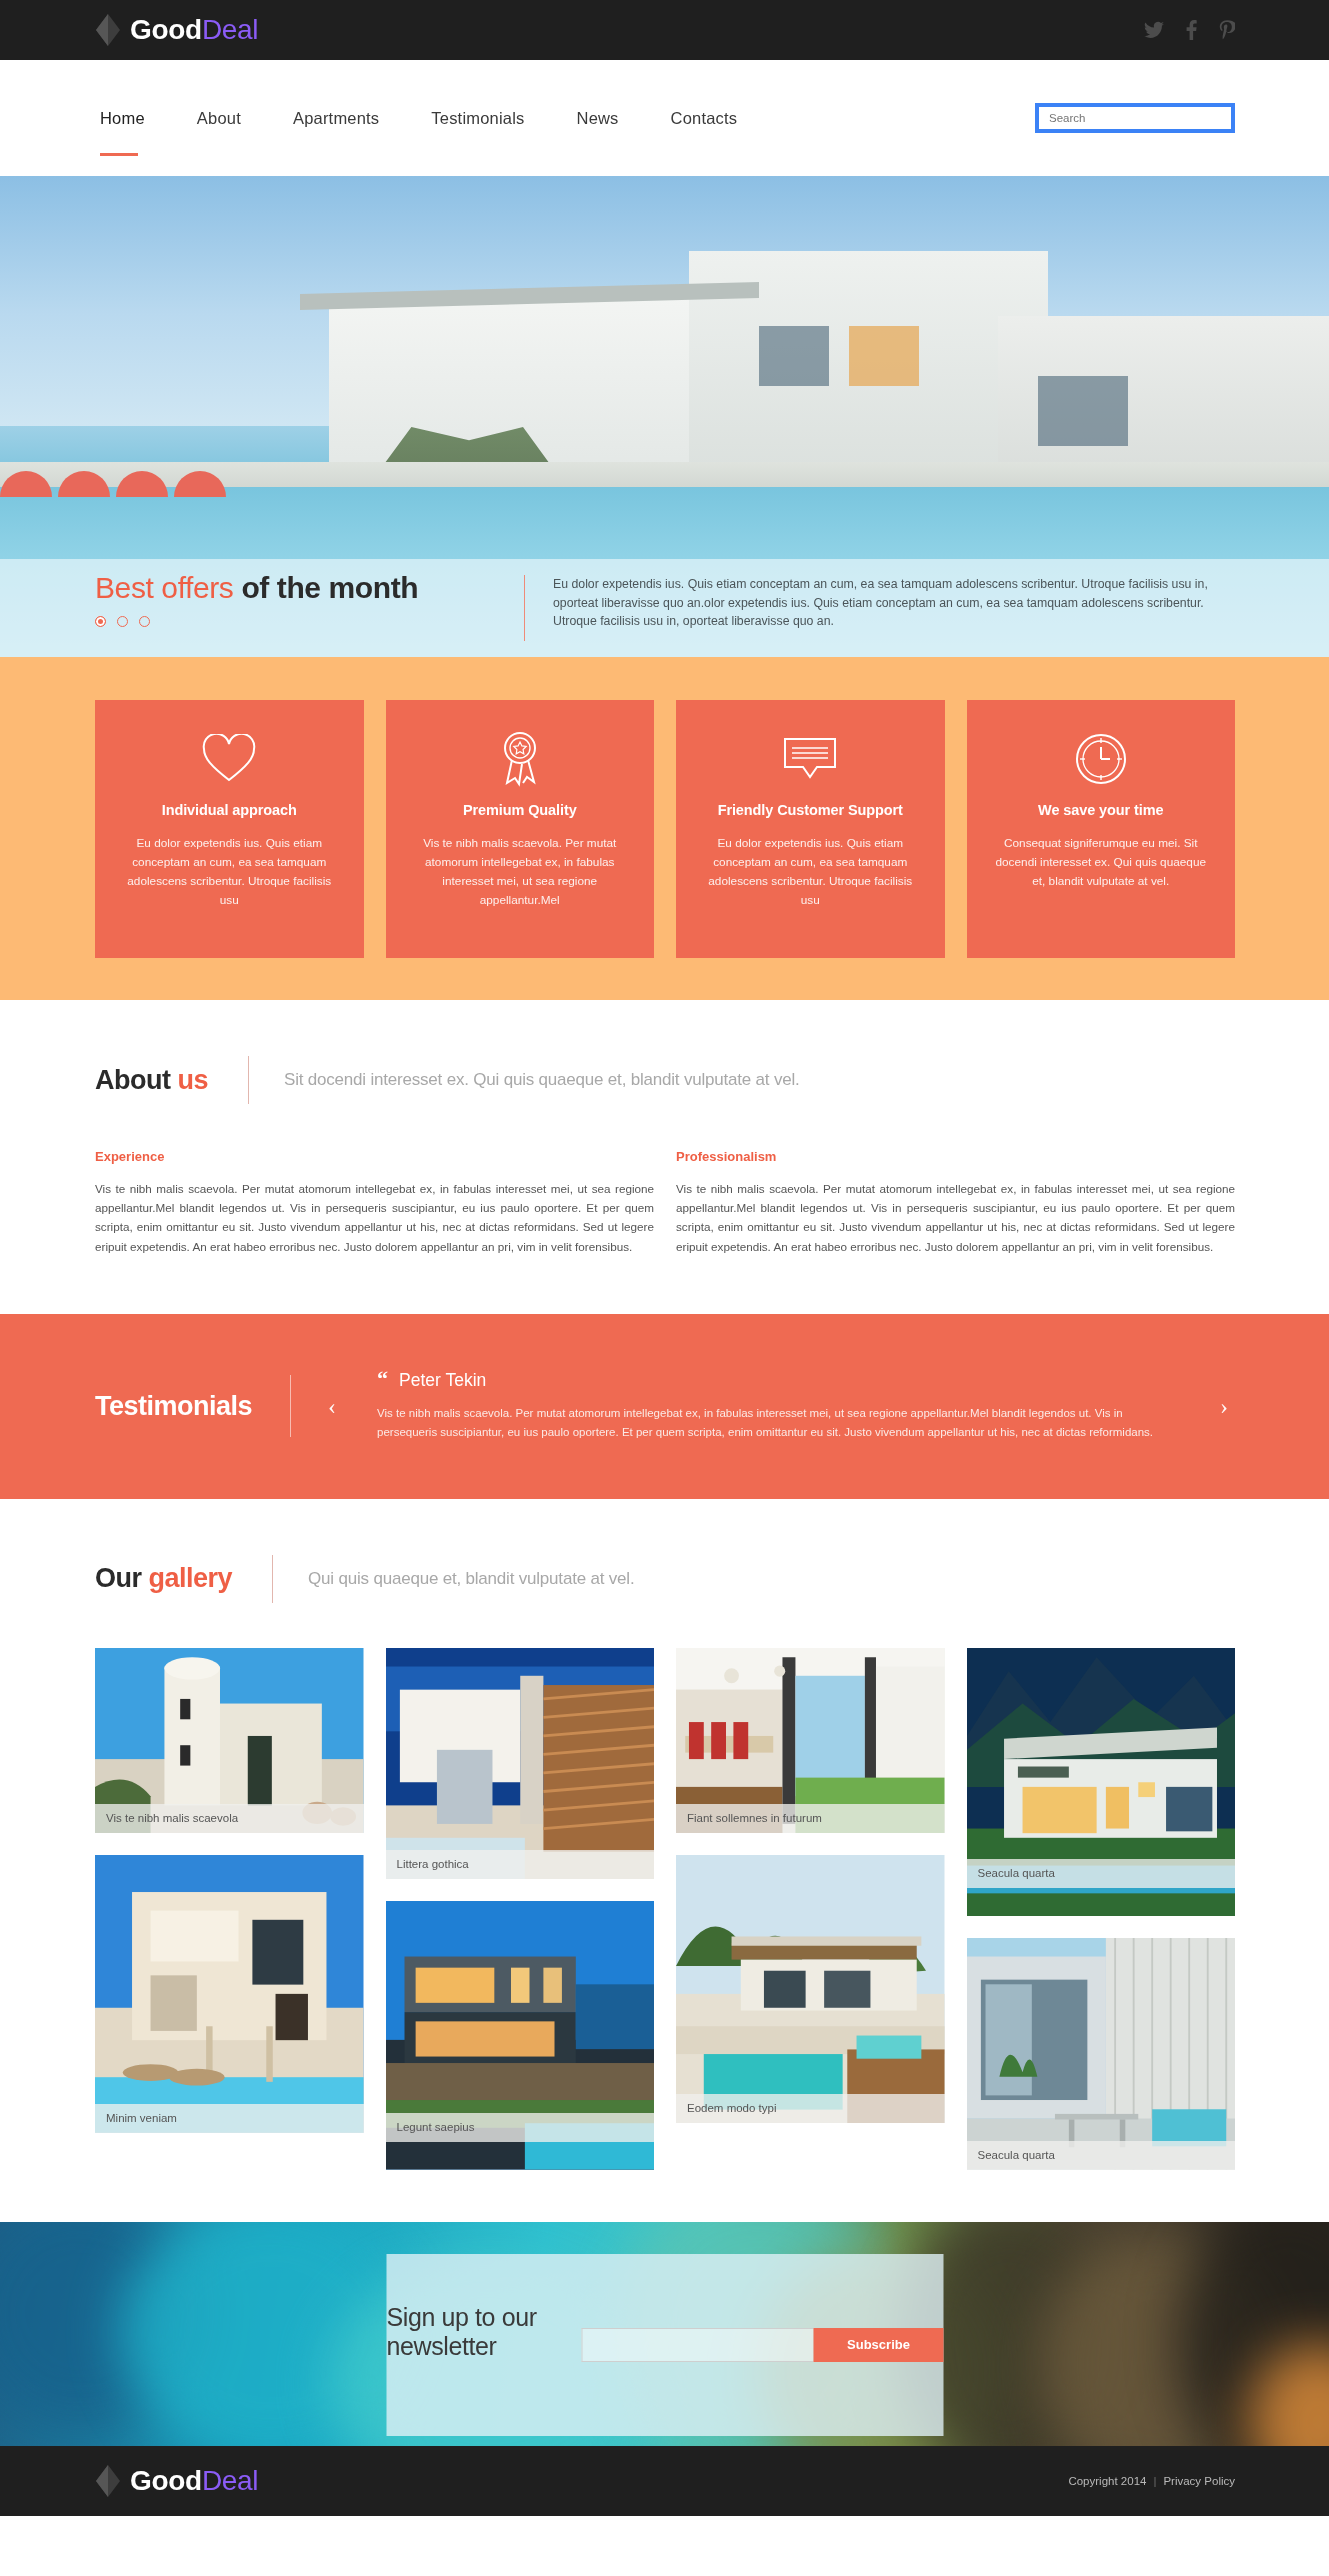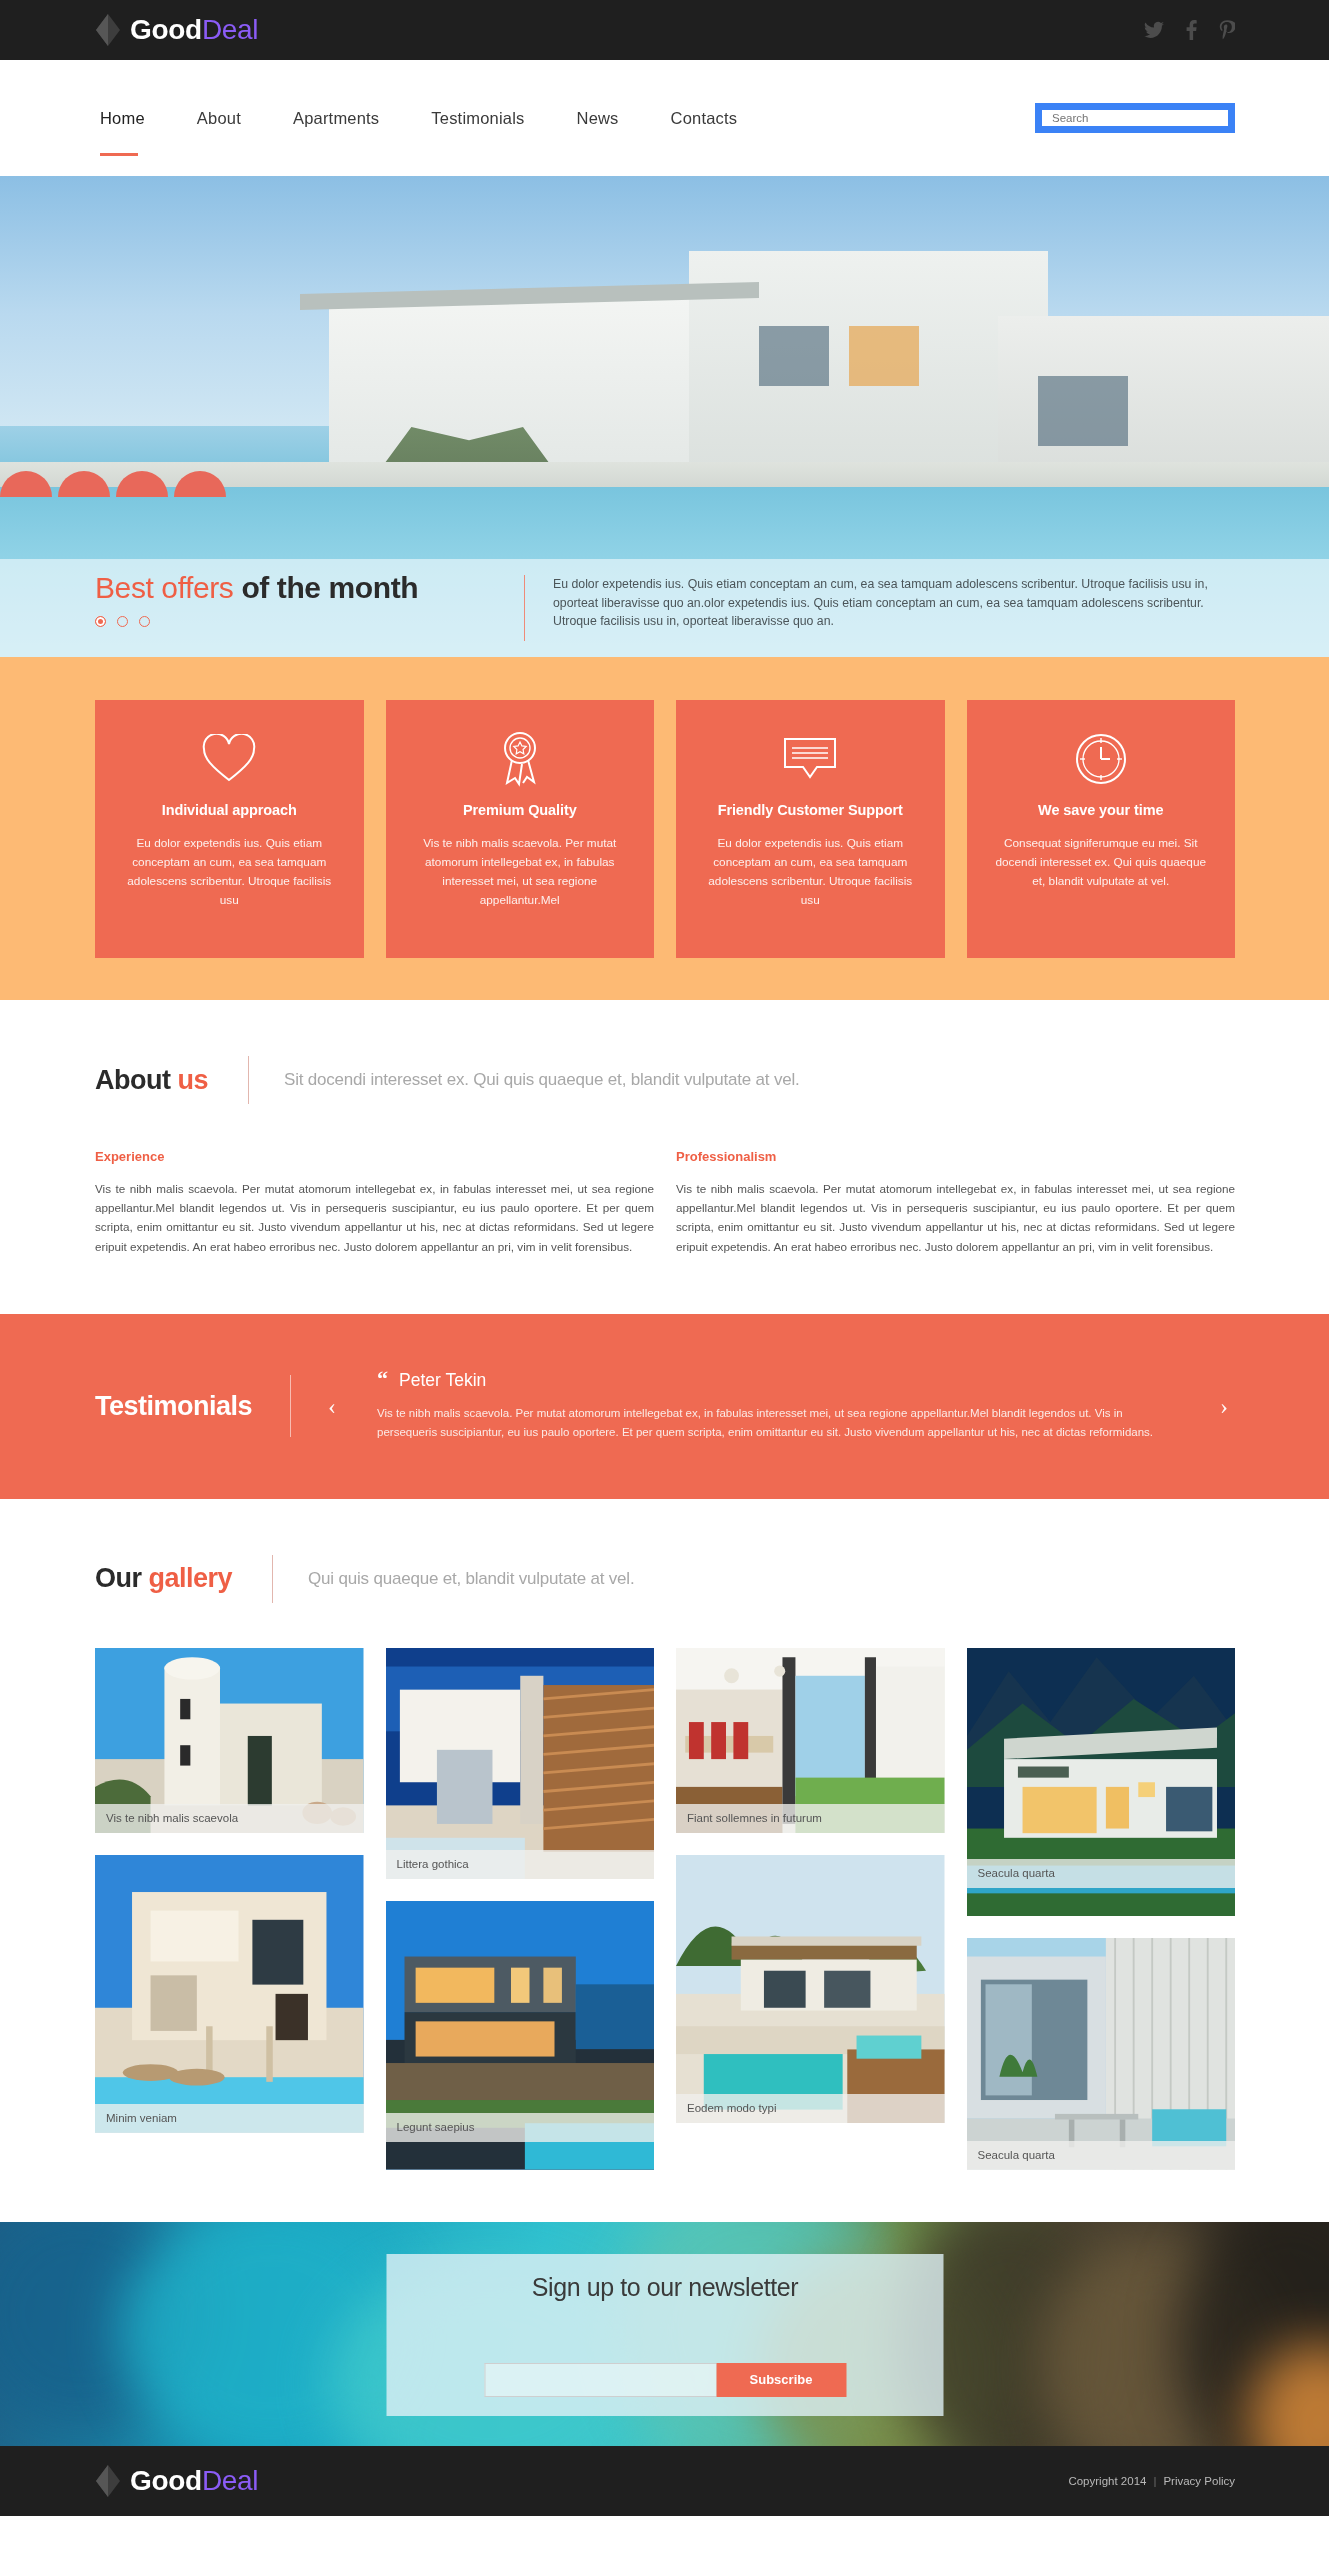--- a/index.html
+++ b/index.html
@@ -53,21 +53,21 @@
     position: absolute;
     left: 5px;
     bottom: -28px;
     width: 38px;
     height: 3px;
     background: #ef6a52;
   }
   .search-box {
     width: 200px;
     height: 30px;
-    border: 7px solid #3b82f6;
+    border: 4px solid #3b82f6;
     background: #fff;
     font-size: 11.5px;
     color: #b4b4b4;
     padding: 0 10px;
     font-family: "Liberation Sans", sans-serif;
     outline: none;
   }
 
   
   .hero {
@@ -227,24 +227,24 @@
     overflow: hidden;
     background: linear-gradient(100deg,#1f5f86 0%,#19a0bd 22%,#2fc0cf 40%,#48c6c2 52%,#6b8a49 66%,#4d4432 78%,#2a2520 100%);
   }
   .nl-blur { position: absolute; inset: 0; filter: blur(0px); }
   .nl-blob { position: absolute; border-radius: 50%; filter: blur(26px); opacity: .85; }
   .nl-card {
     position: absolute;
     left: 50%; top: 32px;
     transform: translateX(-50%);
     width: 557px;
-    height: 162px;
+    height: 182px;
     background: rgba(222,240,245,0.80);
     display: flex;
-    flex-direction: column;
+    flex-direction: row;
     align-items: center;
     justify-content: center;
     gap: 36px;
   }
   .nl-title { font-size: 25px; color: #3a3a3a; letter-spacing: -0.4px; margin-bottom: 25px; }
   .nl-form { display: flex; }
   .nl-input {
     width: 232px; height: 34px;
     border: 1px solid #cfcfcf; border-right: none;
     background: rgba(255,255,255,0.45);

